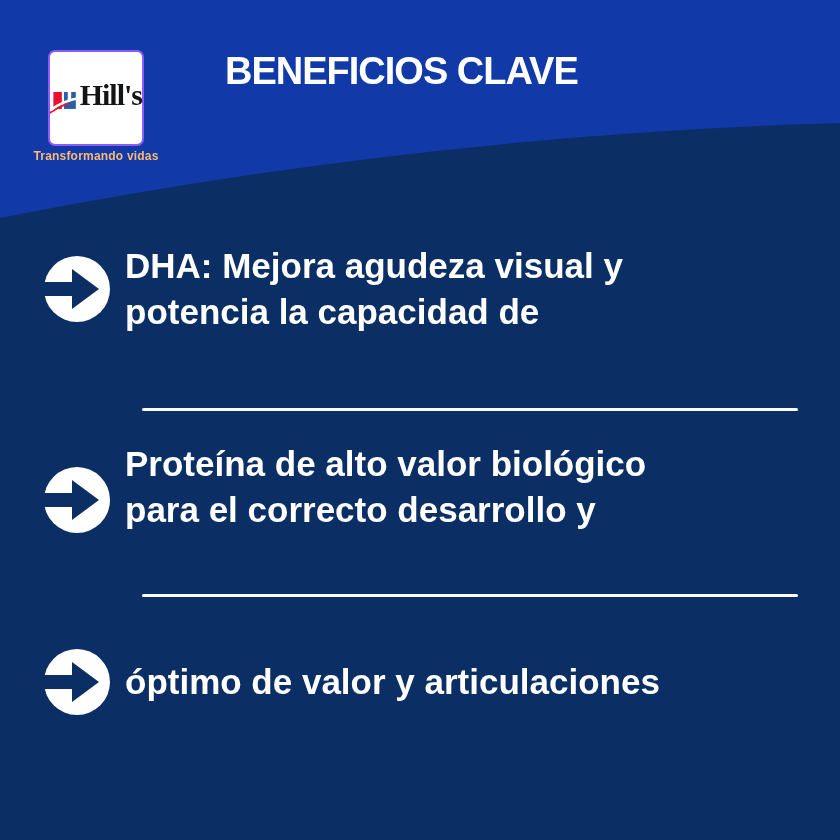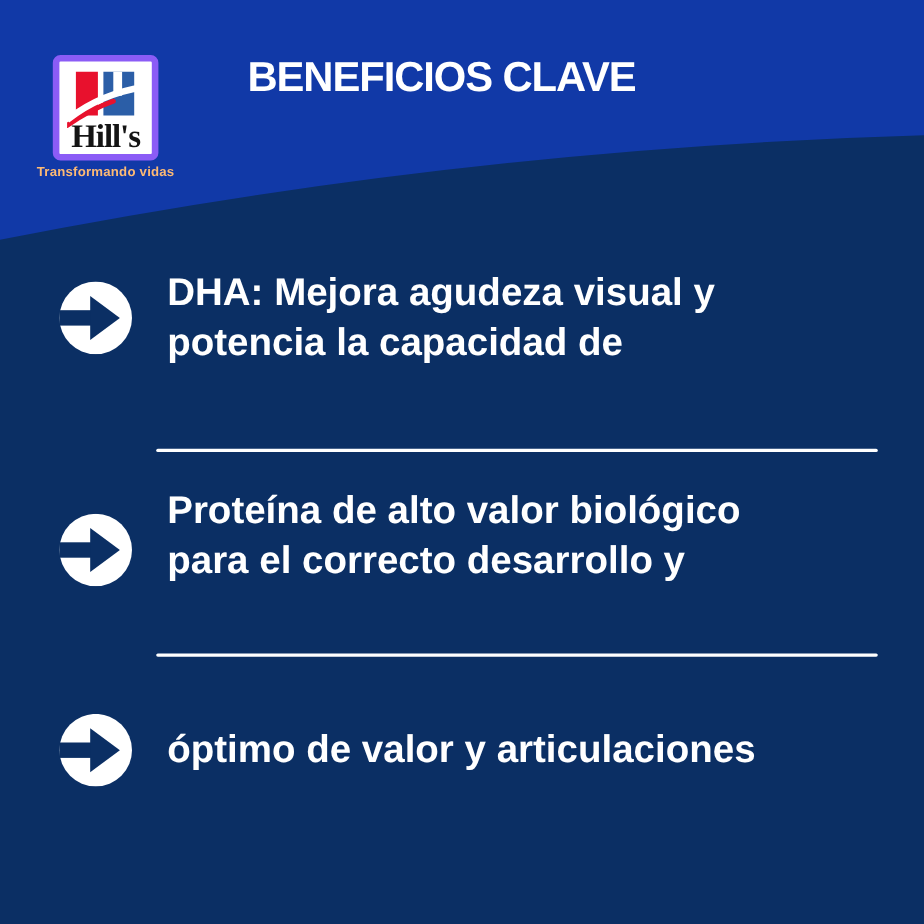--- a/index.html
+++ b/index.html
@@ -5,43 +5,43 @@
   html,body{margin:0;padding:0;background:#fff;}
   .canvas{
     position:relative;width:840px;height:840px;overflow:hidden;
     background:#0B2F64;
     font-family:"Liberation Sans",sans-serif;
   }
   .wave{position:absolute;top:0;left:0;display:block;}
   
   .logo-card{
     position:absolute;left:48px;top:50px;width:96px;height:96px;
-    background:#ffffff;border:6px solid #8b5cf6;border-radius:7px;
-    box-sizing:border-box;display:flex;flex-direction:column;align-items:center;
+    background:#ffffff;border:2px solid #8b5cf6;border-radius:7px;
+    box-sizing:border-box;display:flex;flex-direction:row;align-items:center;
   }
   .logo-mark{display:block;margin-top:9px;}
   .logo-word{
     margin-top:-7px;
     font-family:"Liberation Serif",serif;font-weight:bold;
     font-size:30px;letter-spacing:-1px;color:#141414;line-height:1;
   }
   .logo-caption{
     position:absolute;left:18px;top:149px;width:156px;
     text-align:center;color:#fdba74;font-size:12px;font-weight:bold;
     letter-spacing:.2px;
   }
   .title{
     position:absolute;left:225px;top:52px;width:530px;margin:0;
     text-align:left;color:#ffffff;
     font-size:38px;font-weight:bold;letter-spacing:-1px;line-height:1;
   }
   
   .row{
-    position:absolute;left:54px;right:30px;
-    display:flex;align-items:center;gap:32px;
+    position:absolute;left:44px;right:30px;
+    display:flex;align-items:center;gap:15px;
   }
   .row1{top:243px;}
   .row2{top:441px;align-items:flex-end;}
   .row3{top:649px;}
   .bullet-icon{flex:none;width:66px;height:66px;display:block;}
   .benefit-text{color:#ffffff;font-size:35px;font-weight:bold;line-height:46px;}
   .benefit-text div{white-space:nowrap;}
   .sep{
     position:absolute;left:142px;width:656px;height:3px;
     background:#ffffff;border-radius:2px;

